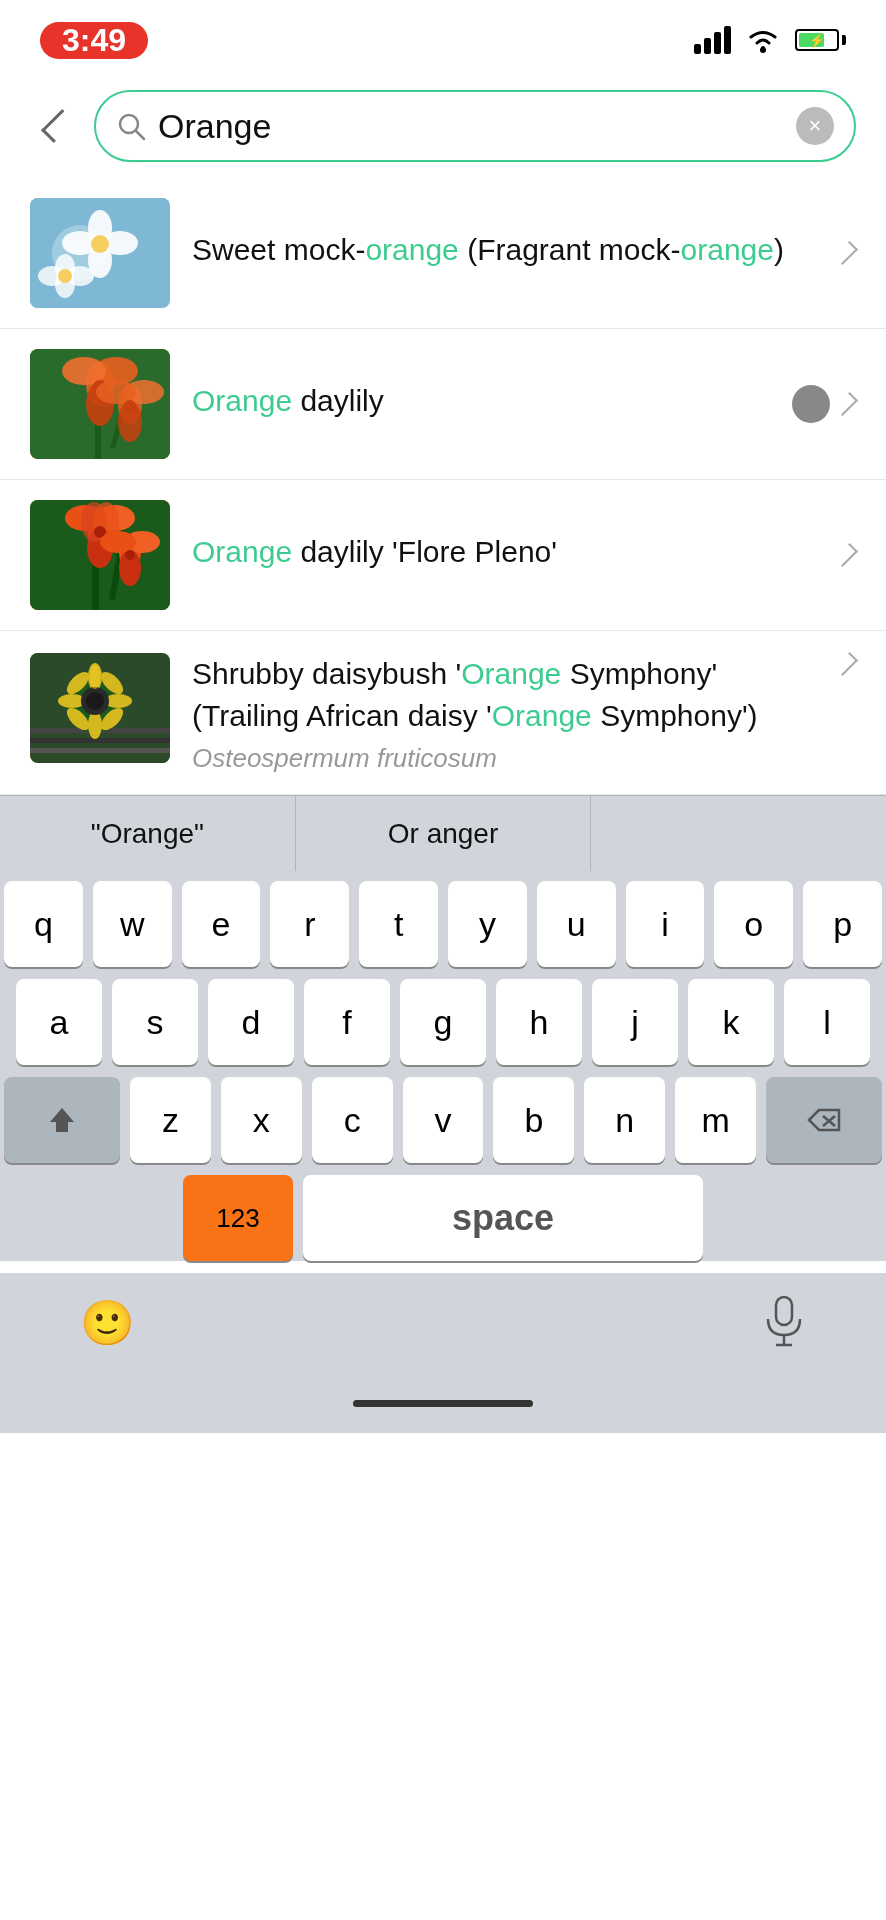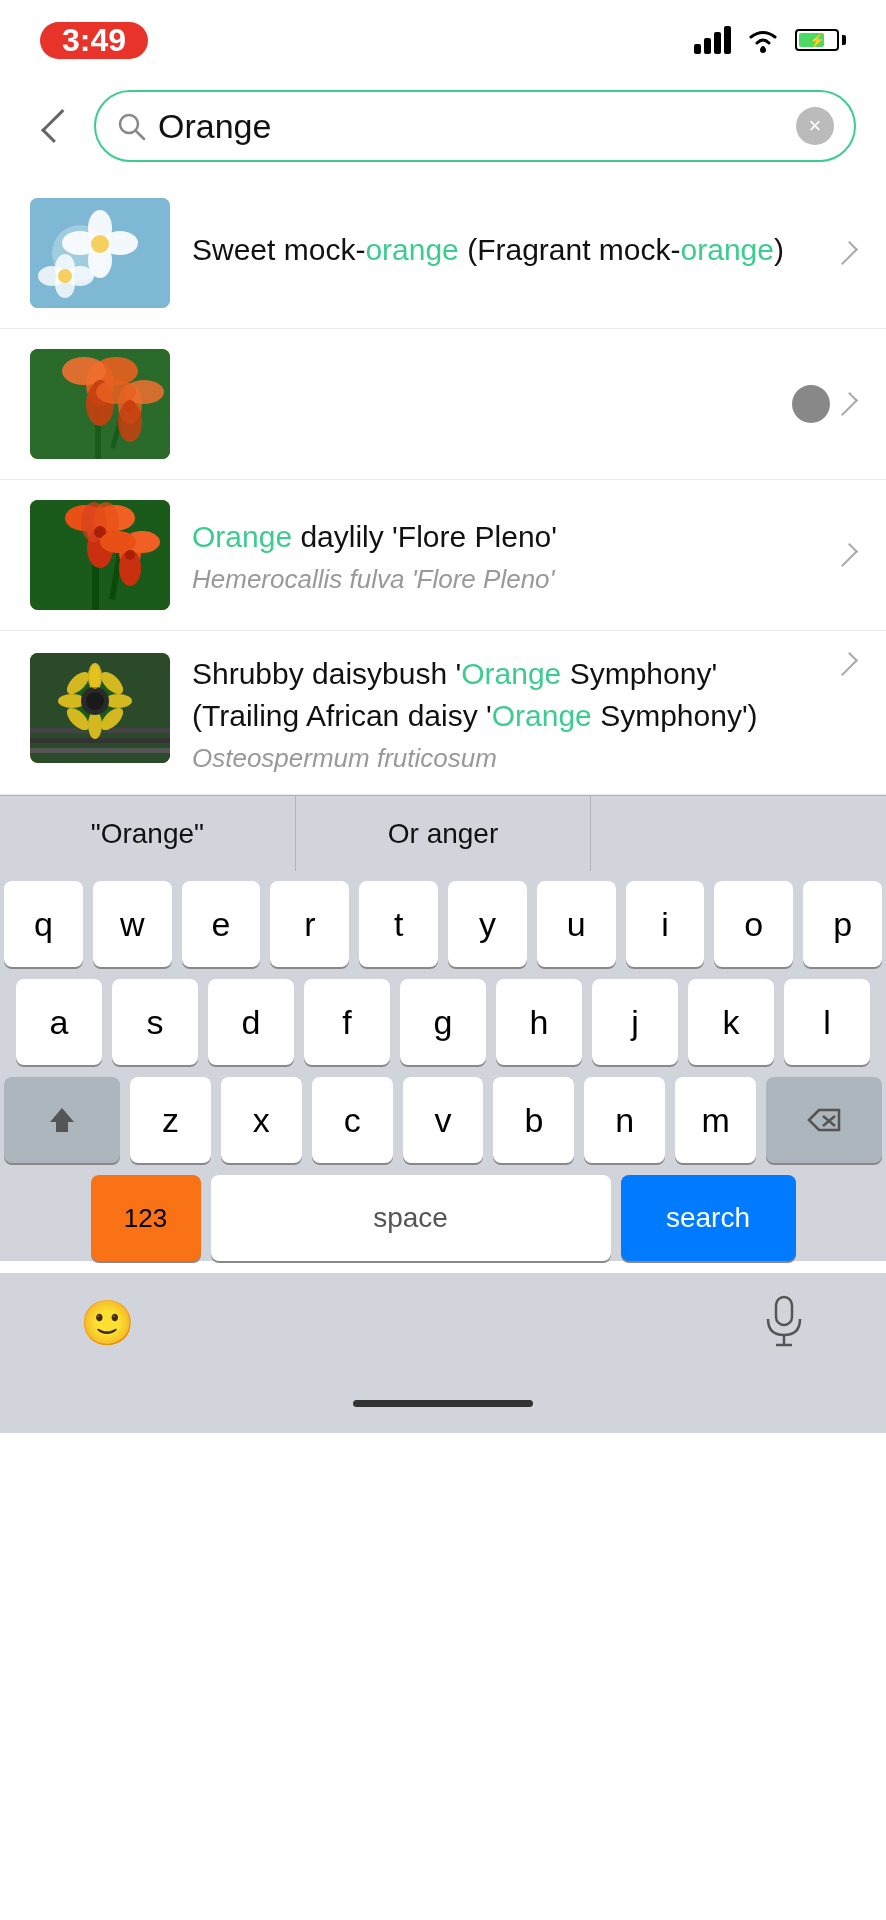--- a/index.html
+++ b/index.html
@@ -312,22 +312,23 @@
     .key-123 {
       background: #f97316;
       font-size: 26px;
       min-width: 110px;
       max-width: 110px;
     }
 
     .key-space {
       flex: 4;
       max-width: 400px;
-      font-size: 28px;
+      font-size: 36px;
       color: #555;
+      font-weight: bold;
     }
 
     .key-search {
       background: #007aff;
       color: #ffffff;
       min-width: 160px;
       max-width: 175px;
       font-size: 28px;
       font-weight: 500;
     }
@@ -459,20 +460,23 @@
         <ellipse cx="54" cy="22" rx="22" ry="14" fill="#f07030" opacity="0.9"></ellipse>
         <circle cx="70" cy="38" r="7" fill="#c84010"></circle>
         <ellipse cx="100" cy="55" rx="12" ry="20" fill="#e86020" opacity="0.85"></ellipse>
         <ellipse cx="114" cy="43" rx="20" ry="12" fill="#f07030" opacity="0.85"></ellipse>
         <ellipse cx="100" cy="73" rx="12" ry="20" fill="#c84010" opacity="0.85"></ellipse>
         <ellipse cx="86" cy="43" rx="20" ry="12" fill="#e86020" opacity="0.85"></ellipse>
         <circle cx="100" cy="57" r="6" fill="#c84010"></circle>
       </svg>
     </div>
     <div class="result-content">
+      <div class="result-name">
+        <span class="highlight">Orange</span><span> daylily</span>
+      </div>
     </div>
     <div class="result-trailing">
       <div class="gray-dot"></div>
       <div class="chevron-right"></div>
     </div>
   </div>
 
   <div class="result-item">
     <div class="result-thumb flower-3">
       <svg width="140" height="110" viewBox="0 0 140 110">
@@ -491,21 +495,20 @@
         <ellipse cx="112" cy="42" rx="18" ry="11" fill="#f06025"></ellipse>
         <ellipse cx="100" cy="68" rx="11" ry="18" fill="#c83010"></ellipse>
         <ellipse cx="88" cy="42" rx="18" ry="11" fill="#e85015"></ellipse>
         <circle cx="100" cy="55" r="5" fill="#a82008"></circle>
       </svg>
     </div>
     <div class="result-content">
       <div class="result-name">
         <span class="highlight">Orange</span><span> daylily 'Flore Pleno'</span>
       </div>
-      <div class="result-scientific">Hemerocallis fulva 'Flore Pleno'</div>
     </div>
     <div class="result-trailing">
       <div class="chevron-right"></div>
     </div>
   </div>
 
   <div class="result-item" style="align-items: flex-start; padding-top: 22px; justify-content: space-between;">
     <div class="result-thumb flower-4">
       <svg width="140" height="110" viewBox="0 0 140 110">
         <rect width="140" height="110" fill="#2a4a2a"></rect>
@@ -590,21 +593,20 @@
       <svg width="38" height="28" viewBox="0 0 38 28">
         <path d="M14,4 L4,14 L14,24 L34,24 L34,4 Z" fill="none" stroke="#555" stroke-width="2.5"></path>
         <line x1="18" y1="10" x2="30" y2="20" stroke="#555" stroke-width="2.5"></line>
         <line x1="30" y1="10" x2="18" y2="20" stroke="#555" stroke-width="2.5"></line>
       </svg>
     </div>
   </div>
   <div class="key-row">
     <div class="key key-123">123</div>
     <div class="key key-space">space</div>
-    <div class="key key-search">search</div>
   </div>
 </div>
 
 <div class="bottom-bar">
   <div class="emoji-key">🙂</div>
   <div style="flex:1"></div>
   <div>
     <svg width="44" height="56" viewBox="0 0 44 56">
       <rect x="14" y="2" width="16" height="28" rx="8" fill="none" stroke="#555" stroke-width="2.5"></rect>
       <path d="M6 24 Q6 40 22 40 Q38 40 38 24" fill="none" stroke="#555" stroke-width="2.5"></path>

